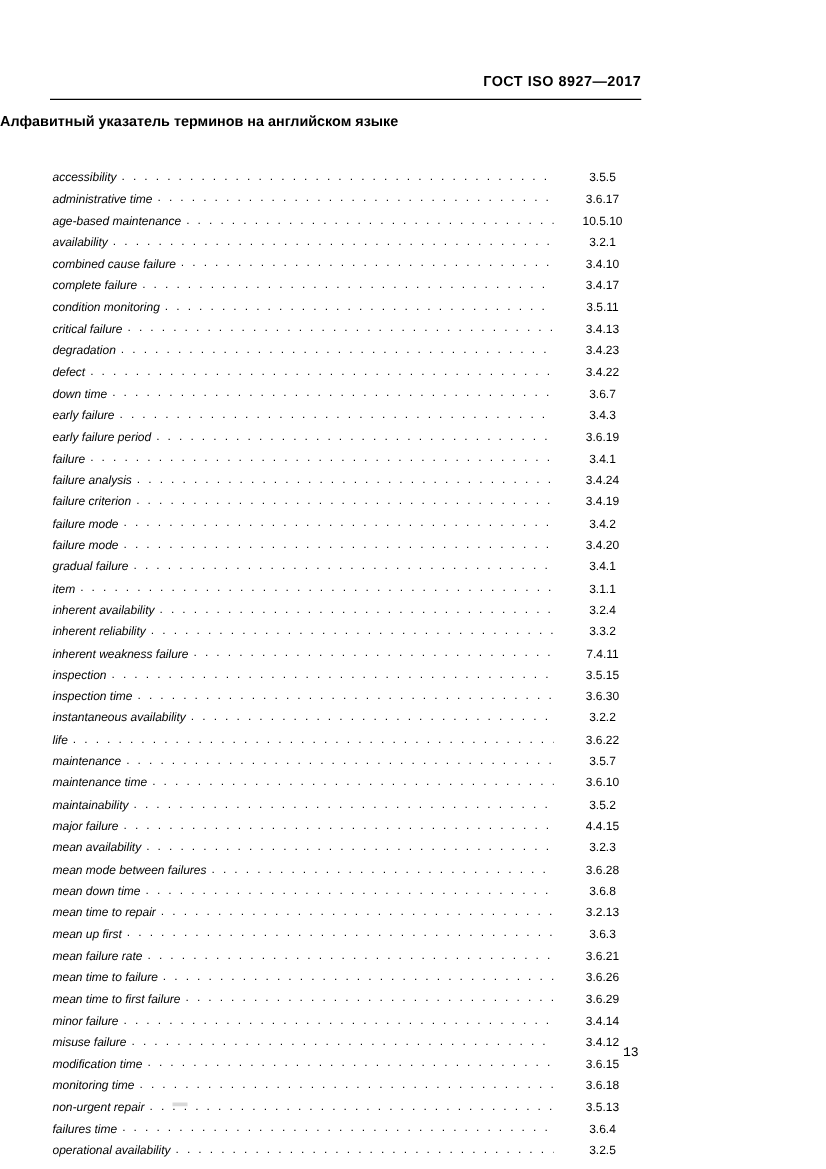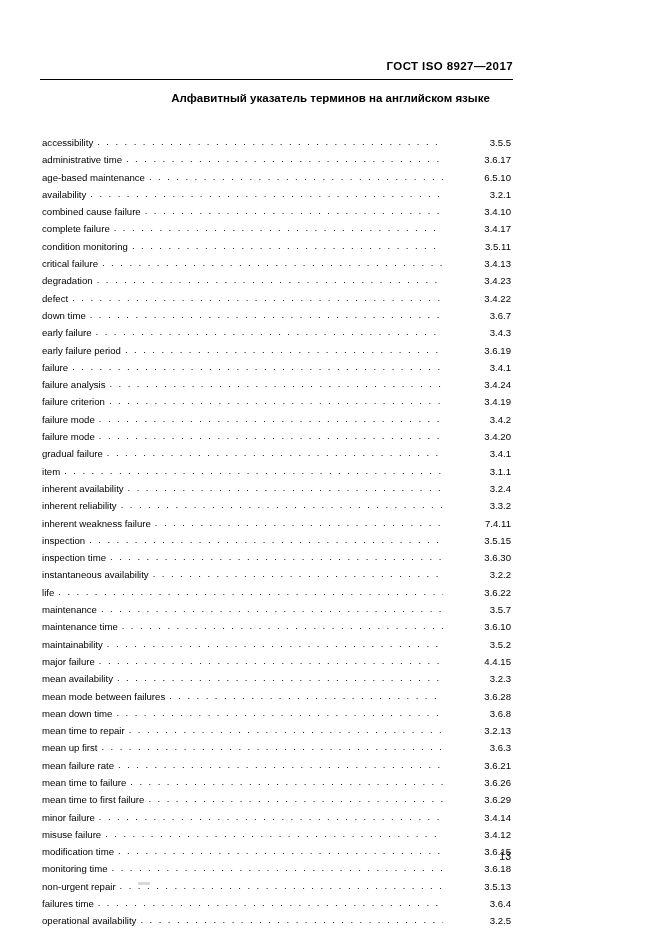--- a/index.html
+++ b/index.html
@@ -36,62 +36,64 @@
     top: 79px;
     left: 40px;
     right: 40px;
     border-bottom: 1px solid #000000;
   }
   .title {
     position: absolute;
     top: 92px;
     left: 0;
     width: 661px;
-    text-align: center;
+    text-align: left;
     font-size: 11.5px;
     font-weight: bold;
   }
   .index-list {
     position: absolute;
     top: 134px;
     left: 42px;
     right: 42px;
   }
   .index-row {
     display: flex;
     align-items: baseline;
     font-size: 9.6px;
     line-height: 17.3px;
     white-space: nowrap;
   }
   .term {
     flex: 0 0 auto;
     padding-right: 4px;
+    font-style: italic;
   }
   .leader {
     flex: 1 1 auto;
     overflow: hidden;
     white-space: nowrap;
     font-size: 9.6px;
     letter-spacing: 1.9px;
     color: #000;
     margin: 0 2px 0 0;
     position: relative;
     top: -1px;
   }
   .ref {
     flex: 0 0 58px;
-    text-align: right;
+    text-align: center;
     padding-left: 8px;
   }
   .page-number {
     position: absolute;
-    bottom: 73px;
+    bottom: 86px;
     right: 42px;
     font-size: 10.5px;
+    font-family: Liberation Mono, monospace;
   }
   .spine-mark {
     position: absolute;
     left: 138px;
     bottom: 50px;
     width: 12px;
     height: 3px;
     background: #d9d9d9;
   }
 </style>
@@ -112,21 +114,21 @@
         <span class="ref">3.5.5</span>
       </div>
       <div class="index-row">
         <span class="term">administrative time</span>
         <span class="leader">. . . . . . . . . . . . . . . . . . . . . . . . . . . . . . . . . . . . . . . . . . . . . . . . . . . . . . . . . . . . . . . . . . . . . . . . . . . . . . . . . . . . . . . . . . . . . . . . . . . . . . . . . . . . . . . . . . . . . . . . . . . . . . . . . . . . . . . . . . . . . . . . . . . . . . . . . . . . . . . . . . . . . . . . . . . . . . . . .</span>
         <span class="ref">3.6.17</span>
       </div>
       <div class="index-row">
         <span class="term">age-based maintenance</span>
         <span class="leader">. . . . . . . . . . . . . . . . . . . . . . . . . . . . . . . . . . . . . . . . . . . . . . . . . . . . . . . . . . . . . . . . . . . . . . . . . . . . . . . . . . . . . . . . . . . . . . . . . . . . . . . . . . . . . . . . . . . . . . . . . . . . . . . . . . . . . . . . . . . . . . . . . . . . . . . . . . . . . . . . . . . . . . . . . . . . . . . . .</span>
-        <span class="ref">6.5.10</span>
+        <span class="ref">10.5.10</span>
       </div>
       <div class="index-row">
         <span class="term">availability</span>
         <span class="leader">. . . . . . . . . . . . . . . . . . . . . . . . . . . . . . . . . . . . . . . . . . . . . . . . . . . . . . . . . . . . . . . . . . . . . . . . . . . . . . . . . . . . . . . . . . . . . . . . . . . . . . . . . . . . . . . . . . . . . . . . . . . . . . . . . . . . . . . . . . . . . . . . . . . . . . . . . . . . . . . . . . . . . . . . . . . . . . . . .</span>
         <span class="ref">3.2.1</span>
       </div>
       <div class="index-row">
         <span class="term">combined cause failure</span>
         <span class="leader">. . . . . . . . . . . . . . . . . . . . . . . . . . . . . . . . . . . . . . . . . . . . . . . . . . . . . . . . . . . . . . . . . . . . . . . . . . . . . . . . . . . . . . . . . . . . . . . . . . . . . . . . . . . . . . . . . . . . . . . . . . . . . . . . . . . . . . . . . . . . . . . . . . . . . . . . . . . . . . . . . . . . . . . . . . . . . . . . .</span>
         <span class="ref">3.4.10</span>

